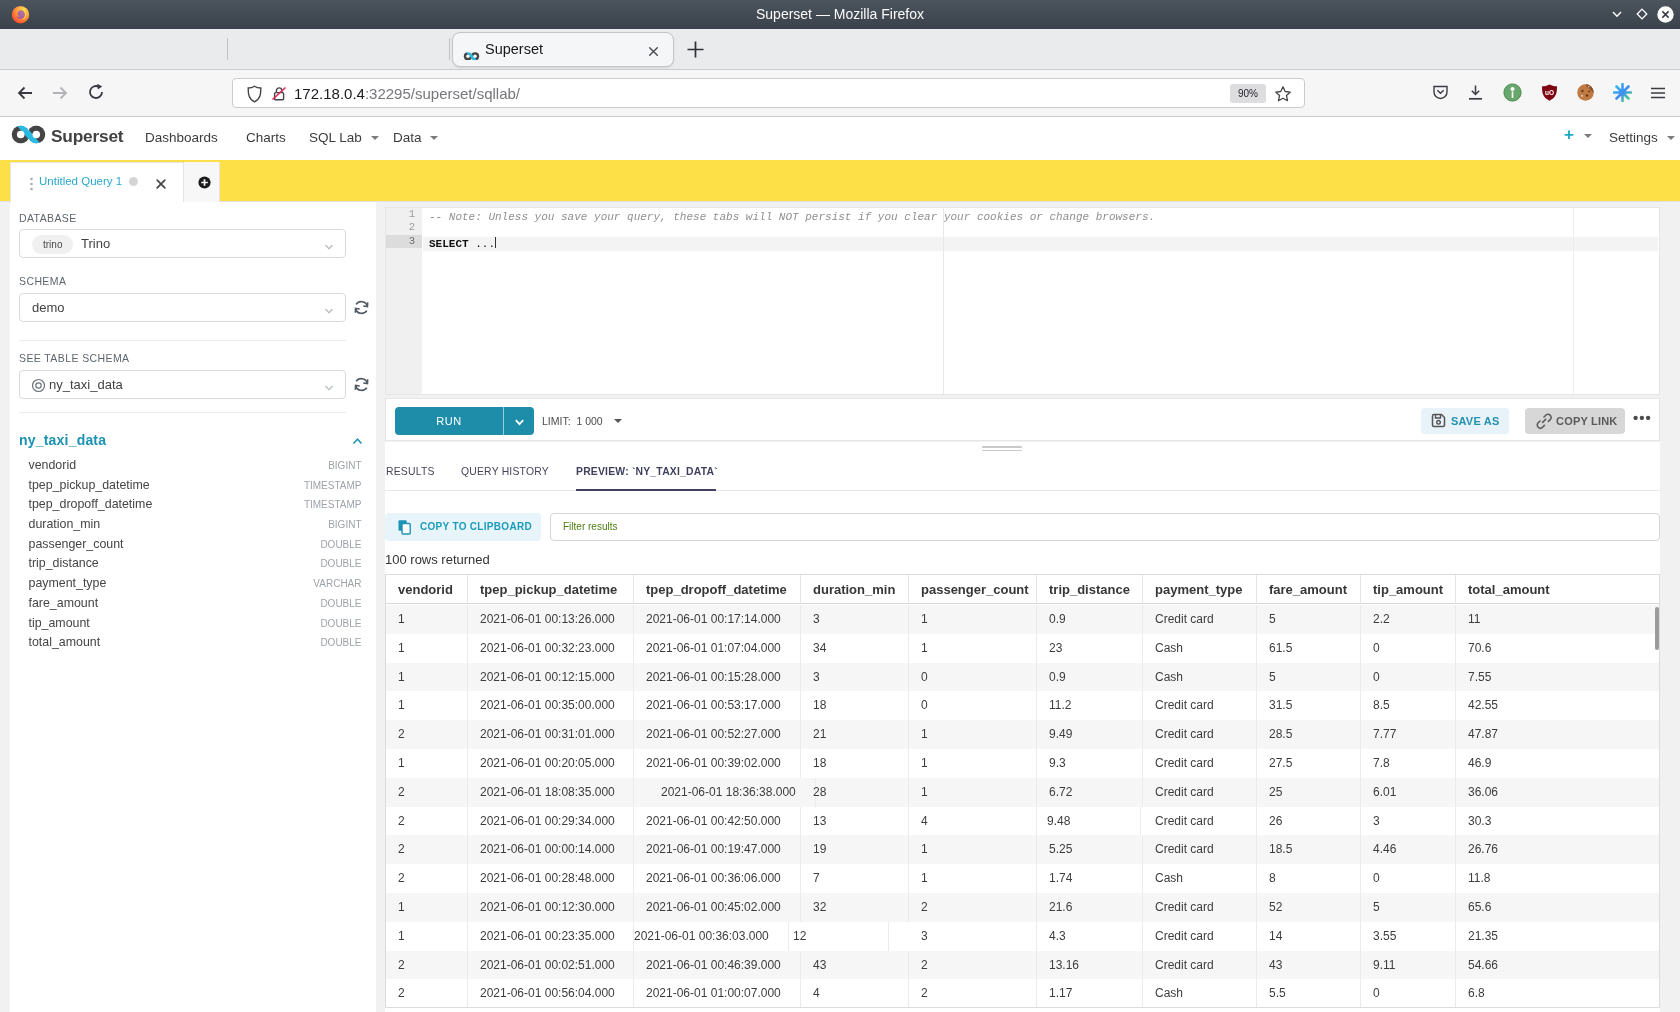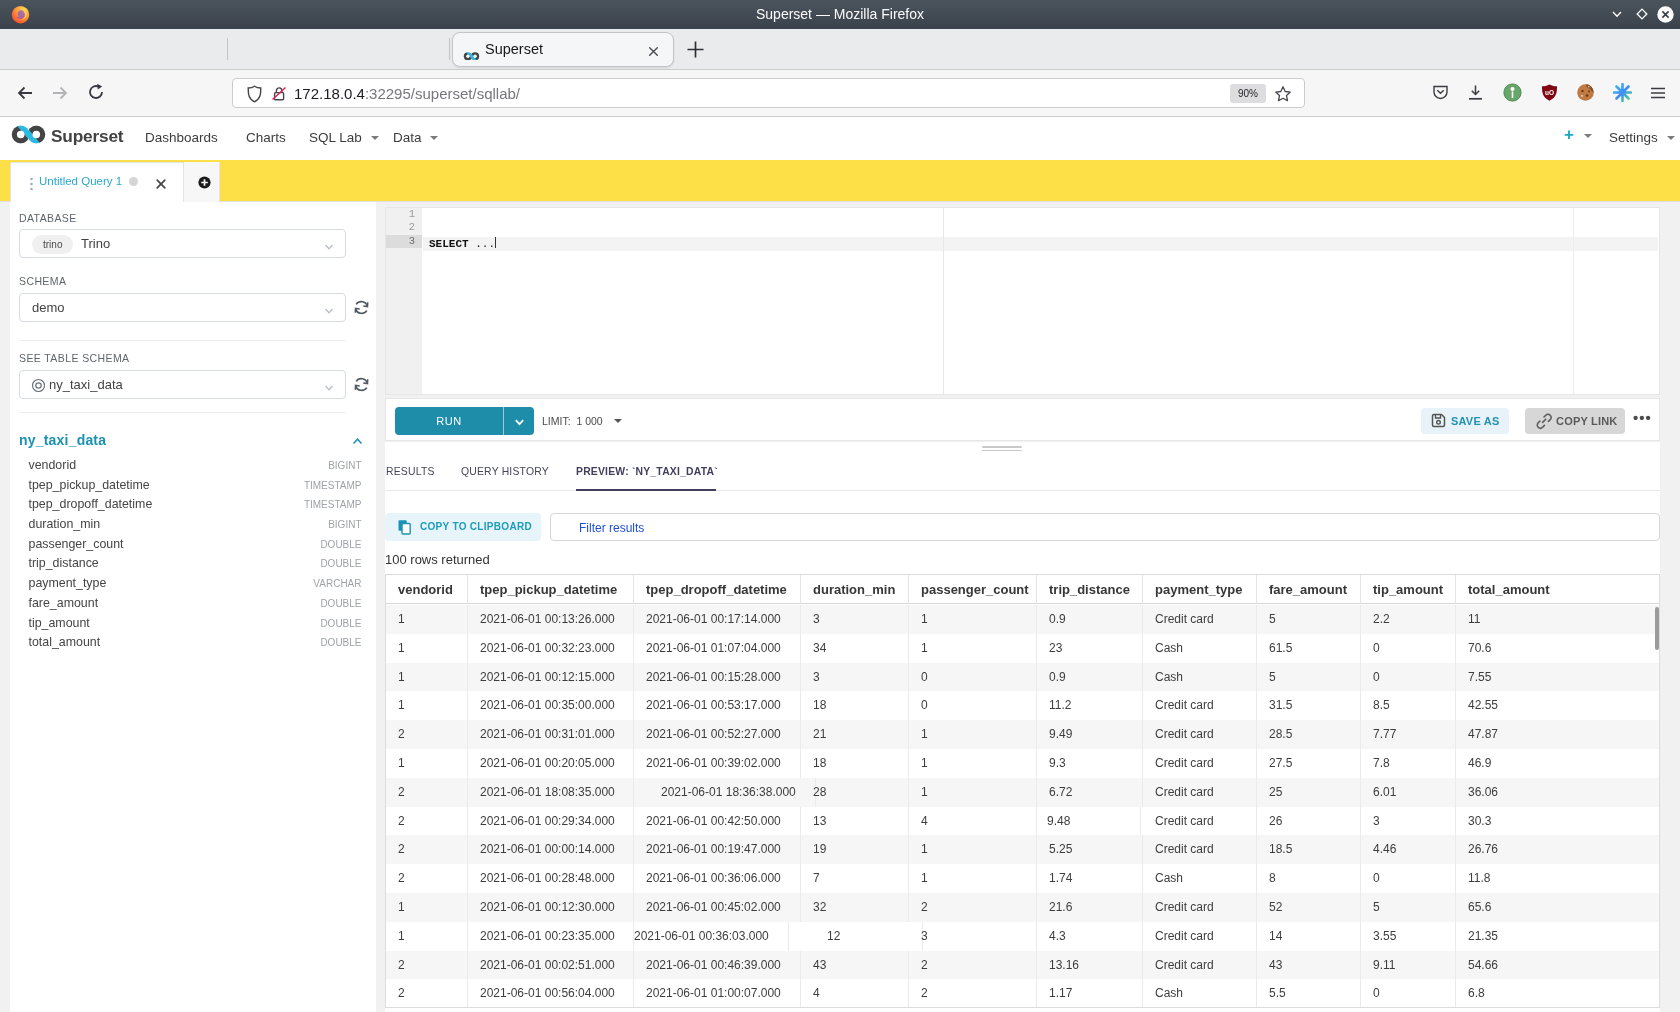--- a/index.html
+++ b/index.html
@@ -80,21 +80,21 @@
 
 
 #results { position:absolute; left:385px; top:240px; width:1275px; height:572px; background:#ffffff; }
 .rtabs { position:absolute; left:0; top:15px; height:34px; }
 .rtab { position:absolute; top:9px; font-size:10.4px; color:#45455a; letter-spacing:0.2px; white-space:nowrap; }
 #rtabline { position:absolute; left:0; top:48px; width:1275px; height:1px; background:#e8e8e8; }
 #rind { position:absolute; left:191px; top:47px; width:140px; height:2px; background:#41415e; }
 #copyclipbtn { position:absolute; left:0; top:71px; width:156px; height:28px; background:#e7f5fa; border-radius:4px; }
 #copyclipbtn span { position:absolute; left:35px; top:8px; font-size:10px; font-weight:bold; color:#1b9cbc; letter-spacing:0.3px; white-space:nowrap; }
 #filterbox { position:absolute; left:165px; top:71px; width:1110px; height:28px; background:#fff; border:1px solid #d6d6d6; border-radius:4px; }
-#filterbox span { position:absolute; left:28px; top:7px; font-size:12px; color:#1d4ed8; }
+#filterbox span { position:absolute; left:12px; top:7px; font-size:10px; color:#4d7c0f; }
 #rowsret { position:absolute; left:0; top:110px; font-size:13px; color:#333; }
 .rtable { position:absolute; left:0; top:132px; width:1275px; height:434px; border:1px solid #dcdcdc; overflow:hidden; background:#fff; }
 .thead { position:absolute; left:0; top:0; width:1275px; height:29px; background:#fff; border-bottom:1px solid #d8d8d8; }
 .th { position:absolute; top:0; height:29px; line-height:29px; padding-left:12px; font-size:13px; font-weight:bold; color:#373737; border-right:1px solid #e4e4e4; white-space:nowrap; }
 .tr { position:absolute; left:0; width:1275px; height:28.8px; background:#fff; }
 .tr.odd { background:#f6f6f6; }
 .td { position:absolute; top:0; height:28.8px; line-height:28.8px; padding-left:12px; font-size:12px; color:#3d3d3d; border-right:1px solid #ebebeb; white-space:nowrap; }
 #tscroll { position:absolute; left:1270px; top:165px; width:4px; height:43px; background:#9b9b9b; border-radius:2px; }
 </style></head>
 <body>
@@ -363,20 +363,21 @@
 
     <div id="editor">
       <div id="actline"></div>
       <div id="pmargin"></div>
       <div id="pmargin2"></div>
       <div id="gutter">
           <div>1</div>
           <div>2</div>
           <div class="gact">3</div>
         </div>
+      <div class="codeline" style="top:2.5px; color:#8e908c; font-style:italic;">-- Note: Unless you save your query, these tabs will NOT persist if you clear your cookies or change browsers.</div>
       <div class="codeline" style="top:28.5px; color:#111;"><b>SELECT</b> ...<span style="display:inline-block;width:1px;height:11px;background:#333;vertical-align:-1px;"></span></div>
     </div>
 
     <div id="edbar">
       <div id="runbtn">RUN</div>
       <div id="runchev">
           <span class="abs" style="left:9px; top:8px"><svg width="13" height="13" viewBox="0 0 13 13">
               <path d="M2.8 4.2 L6.5 8.2 L10.2 4.2" fill="none" stroke="#ffffff" stroke-width="1.8"></path>
             </svg></span>
         </div>
@@ -565,21 +566,21 @@
             <div class="td" style="left:651px;width:106px">21.6</div>
             <div class="td" style="left:757px;width:114px">Credit card</div>
             <div class="td" style="left:871px;width:104px">52</div>
             <div class="td" style="left:975px;width:95px">5</div>
             <div class="td" style="left:1070px;width:205px">65.6</div>
           </div>
 <div class="tr" style="top:346.80000000000007px">
             <div class="td" style="left:0px;width:82px">1</div>
             <div class="td" style="left:82px;width:166px">2021-06-01 00:23:35.000</div>
             <div class="td" style="left:236px;width:167px">2021-06-01 00:36:03.000</div>
-            <div class="td" style="left:429px;width:108px">12</div>
+            <div class="td" style="left:395px;width:108px">12</div>
             <div class="td" style="left:523px;width:128px">3</div>
             <div class="td" style="left:651px;width:106px">4.3</div>
             <div class="td" style="left:757px;width:114px">Credit card</div>
             <div class="td" style="left:871px;width:104px">14</div>
             <div class="td" style="left:975px;width:95px">3.55</div>
             <div class="td" style="left:1070px;width:205px">21.35</div>
           </div>
 <div class="tr odd" style="top:375.6000000000001px">
             <div class="td" style="left:0px;width:82px">2</div>
             <div class="td" style="left:82px;width:166px">2021-06-01 00:02:51.000</div>

